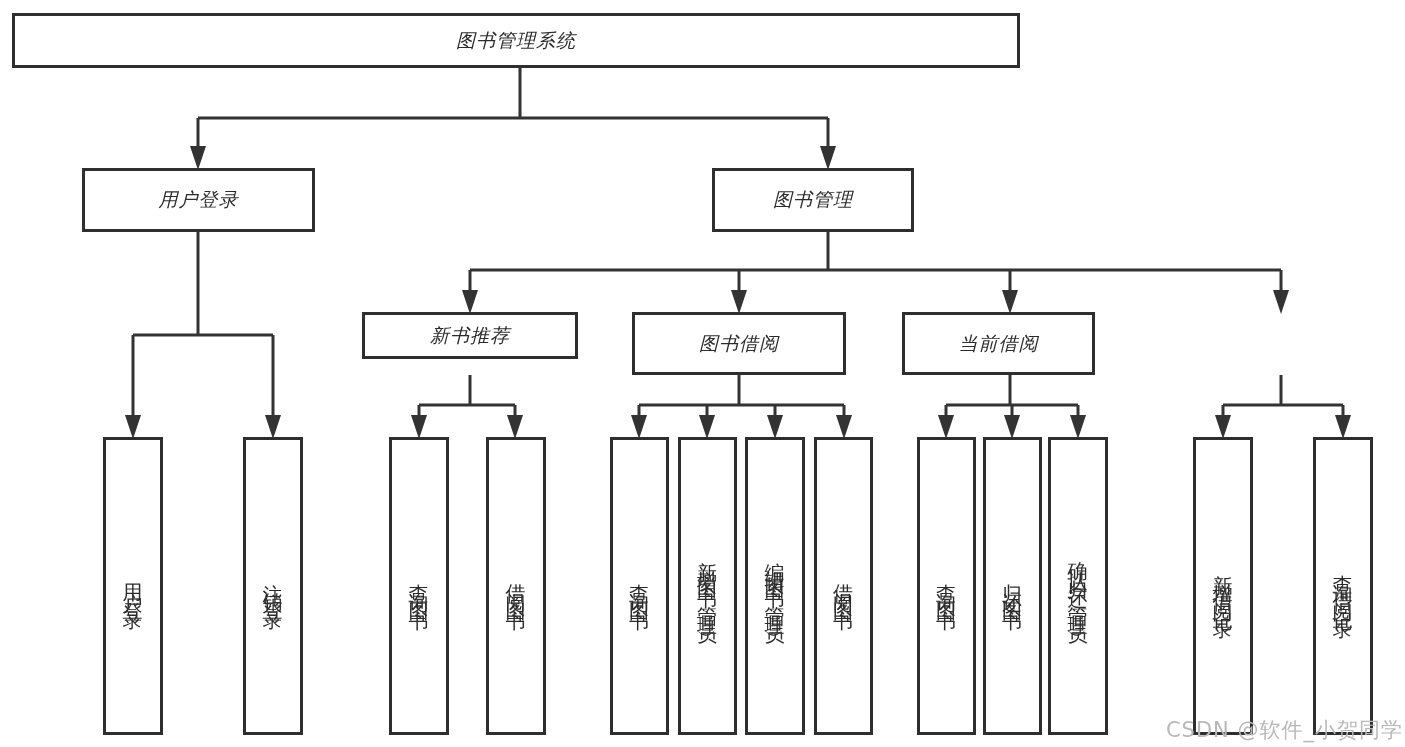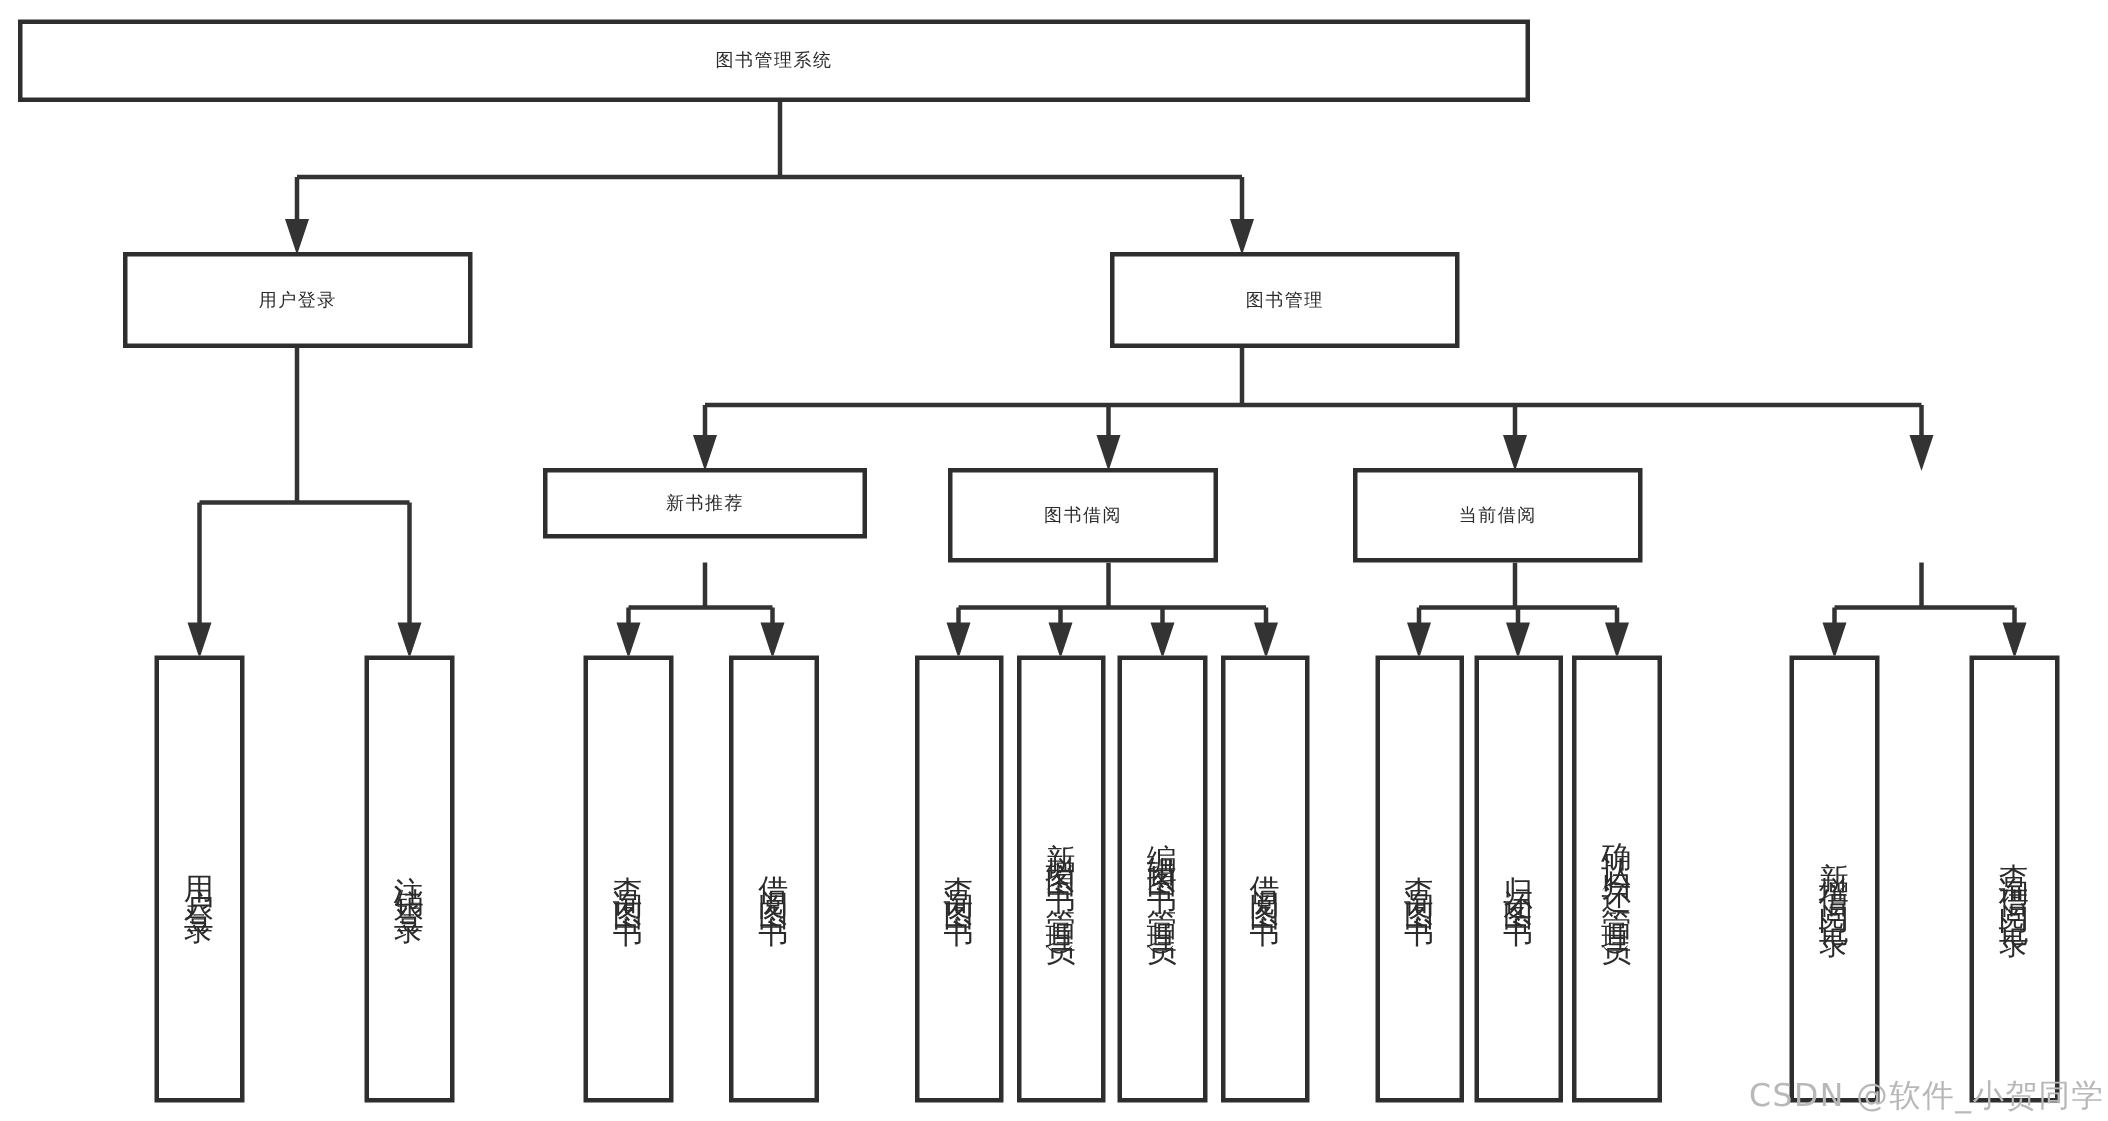--- a/index.html
+++ b/index.html
@@ -29,23 +29,24 @@
     box-sizing: border-box;
     border: 3px solid #2e2e2e;
     background: #ffffff;
     color: #2b2b2b;
     display: flex;
     align-items: center;
     justify-content: center;
     z-index: 2;
   }
   .h-node {
-    font-size: 12px;
+    font-size: 19px;
     letter-spacing: 1px;
     white-space: nowrap;
+    font-style: italic;
   }
   .v-node span {
     writing-mode: vertical-rl;
     font-size: 20px;
     letter-spacing: 9px;
     line-height: 1;
   }
   .watermark {
     position: absolute;
     right: 2px;
@@ -122,24 +123,24 @@
     <line x1="1223" y1="405" x2="1343" y2="405"></line>
     <line x1="1223" y1="405" x2="1223" y2="429"></line>
     <line x1="1343" y1="405" x2="1343" y2="429"></line>
     <polygon points="1215,415 1231,415 1223,439"></polygon>
     <polygon points="1335,415 1351,415 1343,439"></polygon>
   </svg>
 
   <div class="node h-node" style="left:12px; top:13px; width:1008px; height:55px;">图书管理系统</div>
 
   <div class="node h-node" style="left:82px; top:168px; width:233px; height:64px;">用户登录</div>
-  <div class="node h-node" style="left:712px; top:168px; width:233px; height:64px;margin-left:28px;">图书管理</div>
+  <div class="node h-node" style="left:712px; top:168px; width:202px; height:64px;">图书管理</div>
 
   <div class="node h-node" style="left:362px; top:312px; width:216px; height:47px;">新书推荐</div>
-  <div class="node h-node" style="left:632px; top:312px; width:180px; height:63px;">图书借阅</div>
+  <div class="node h-node" style="left:632px; top:312px; width:214px; height:63px;">图书借阅</div>
   <div class="node h-node" style="left:902px; top:312px; width:193px; height:63px;">当前借阅</div>
 
   <div class="node v-node" style="left:103px; top:437px; width:60px; height:298px;">
     <span>用户登录</span>
   </div>
   <div class="node v-node" style="left:243px; top:437px; width:60px; height:298px;">
     <span>注销登录</span>
   </div>
 
   <div class="node v-node" style="left:389px; top:437px; width:60px; height:298px;">

